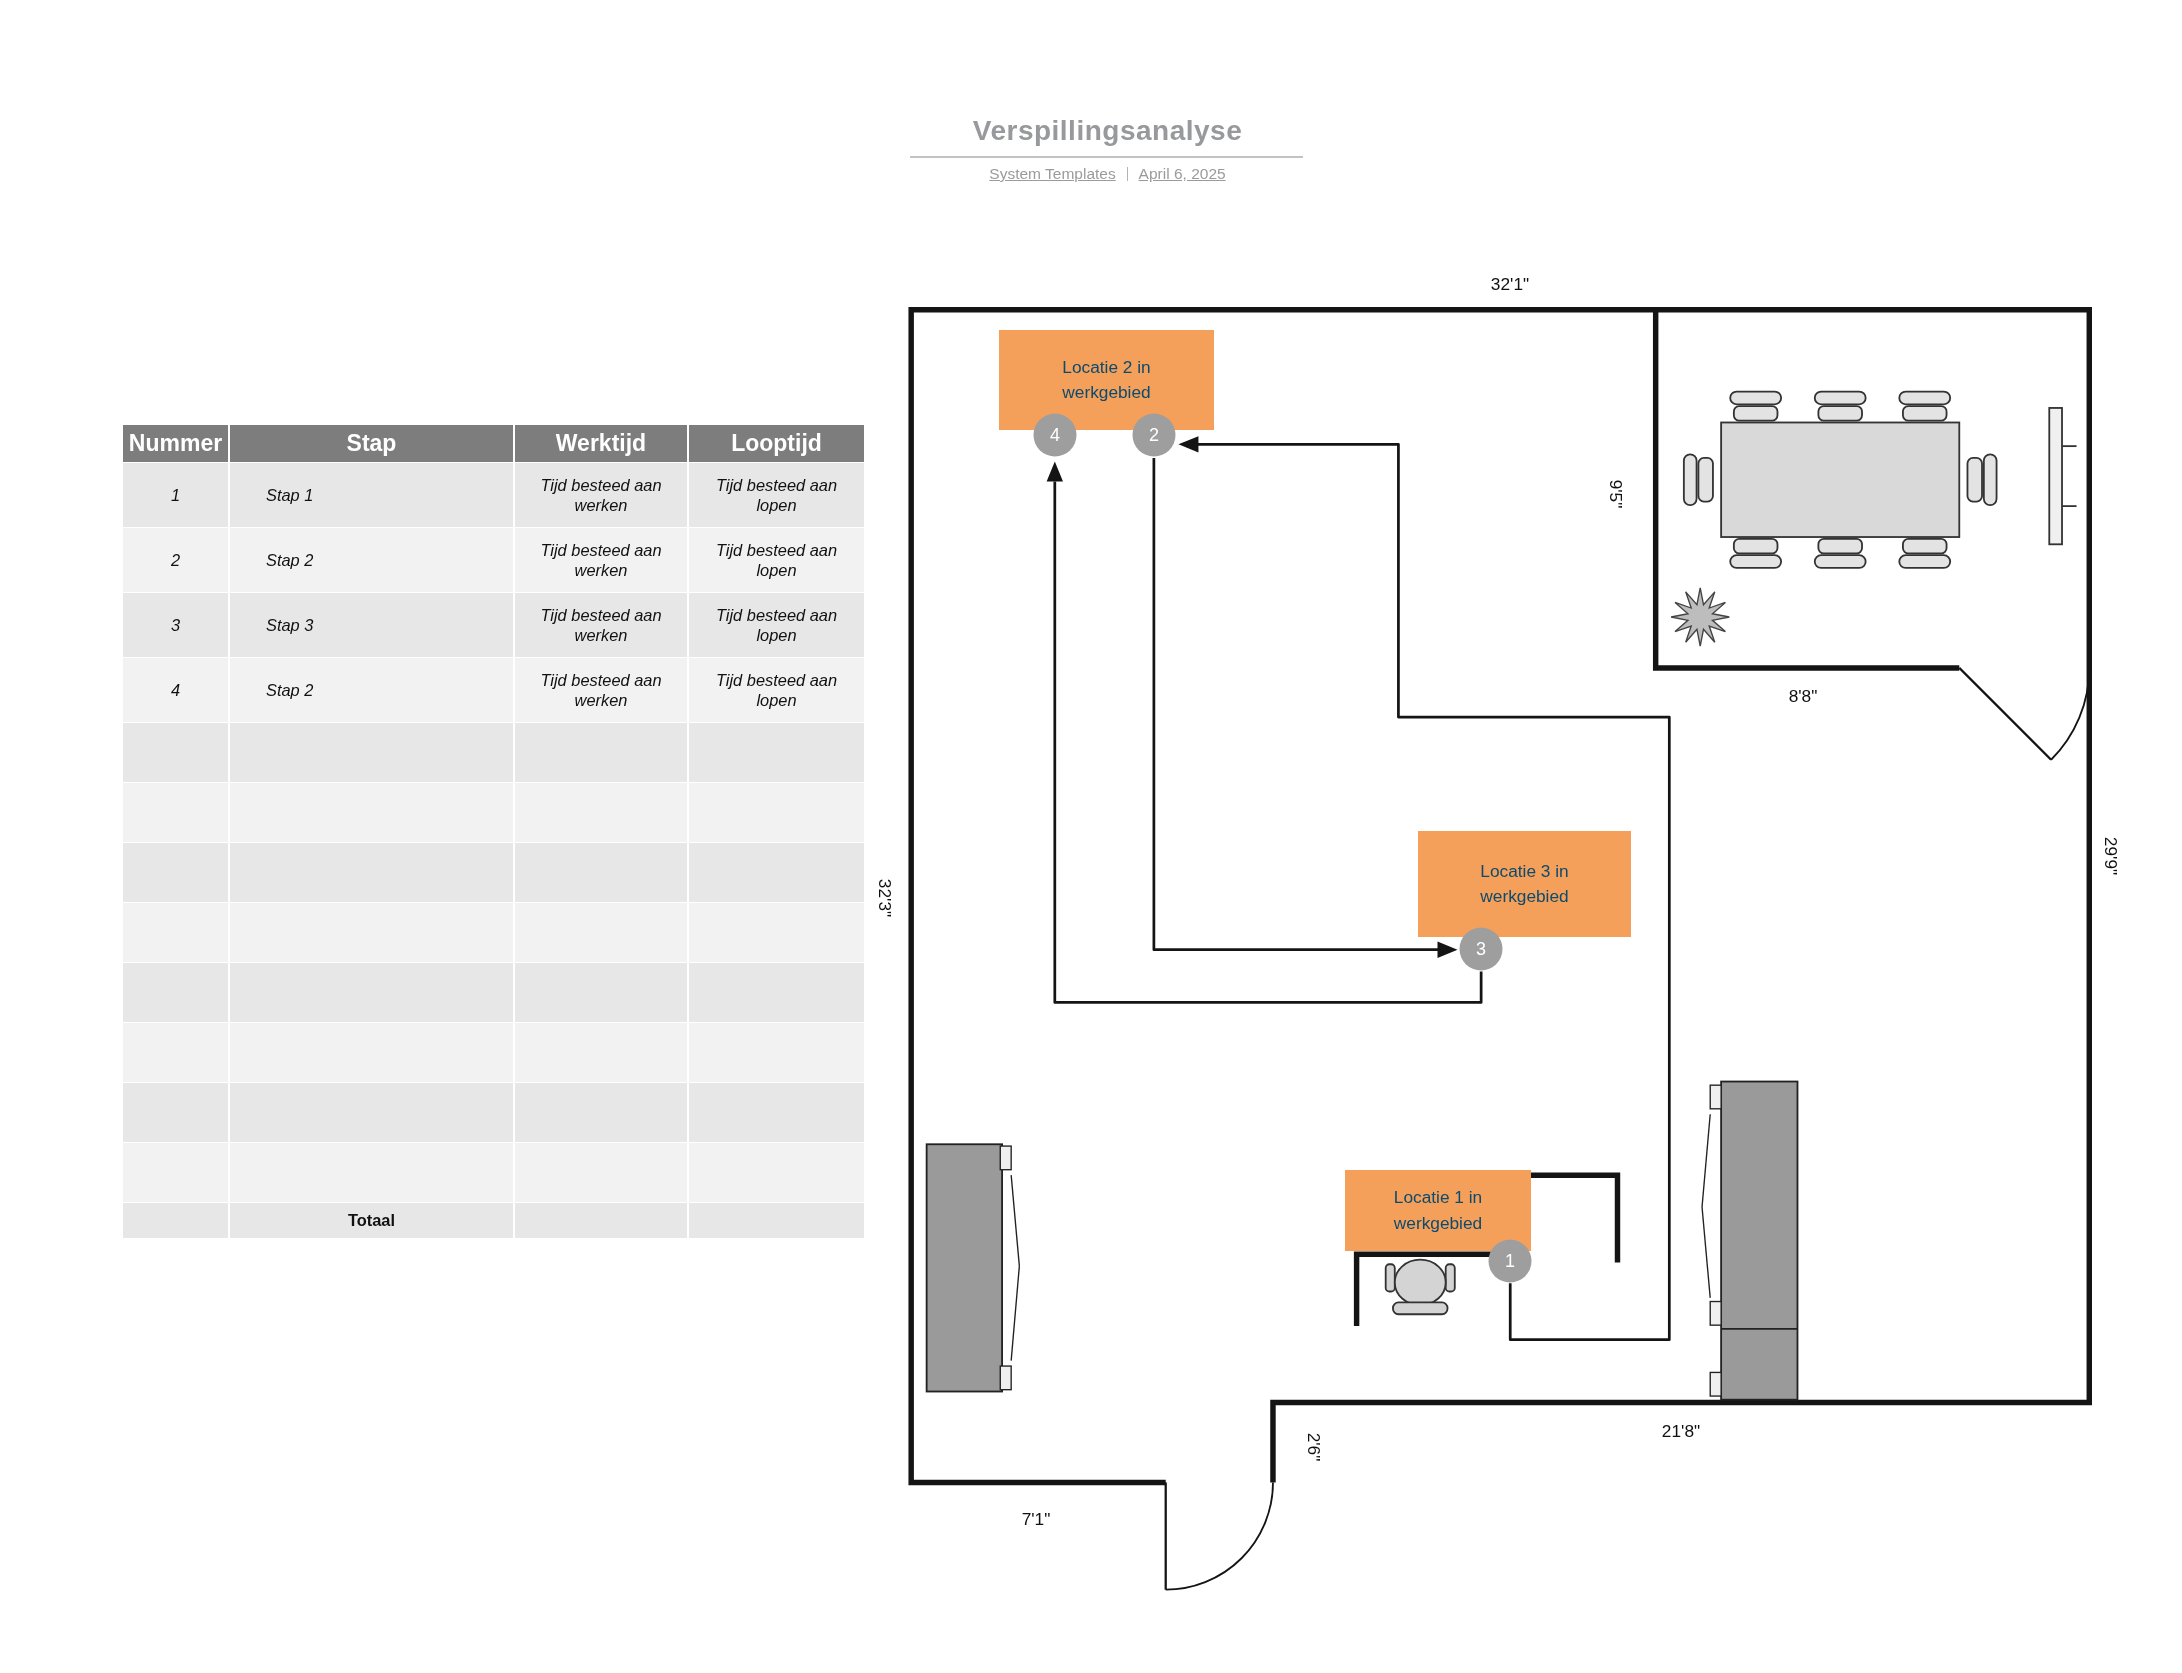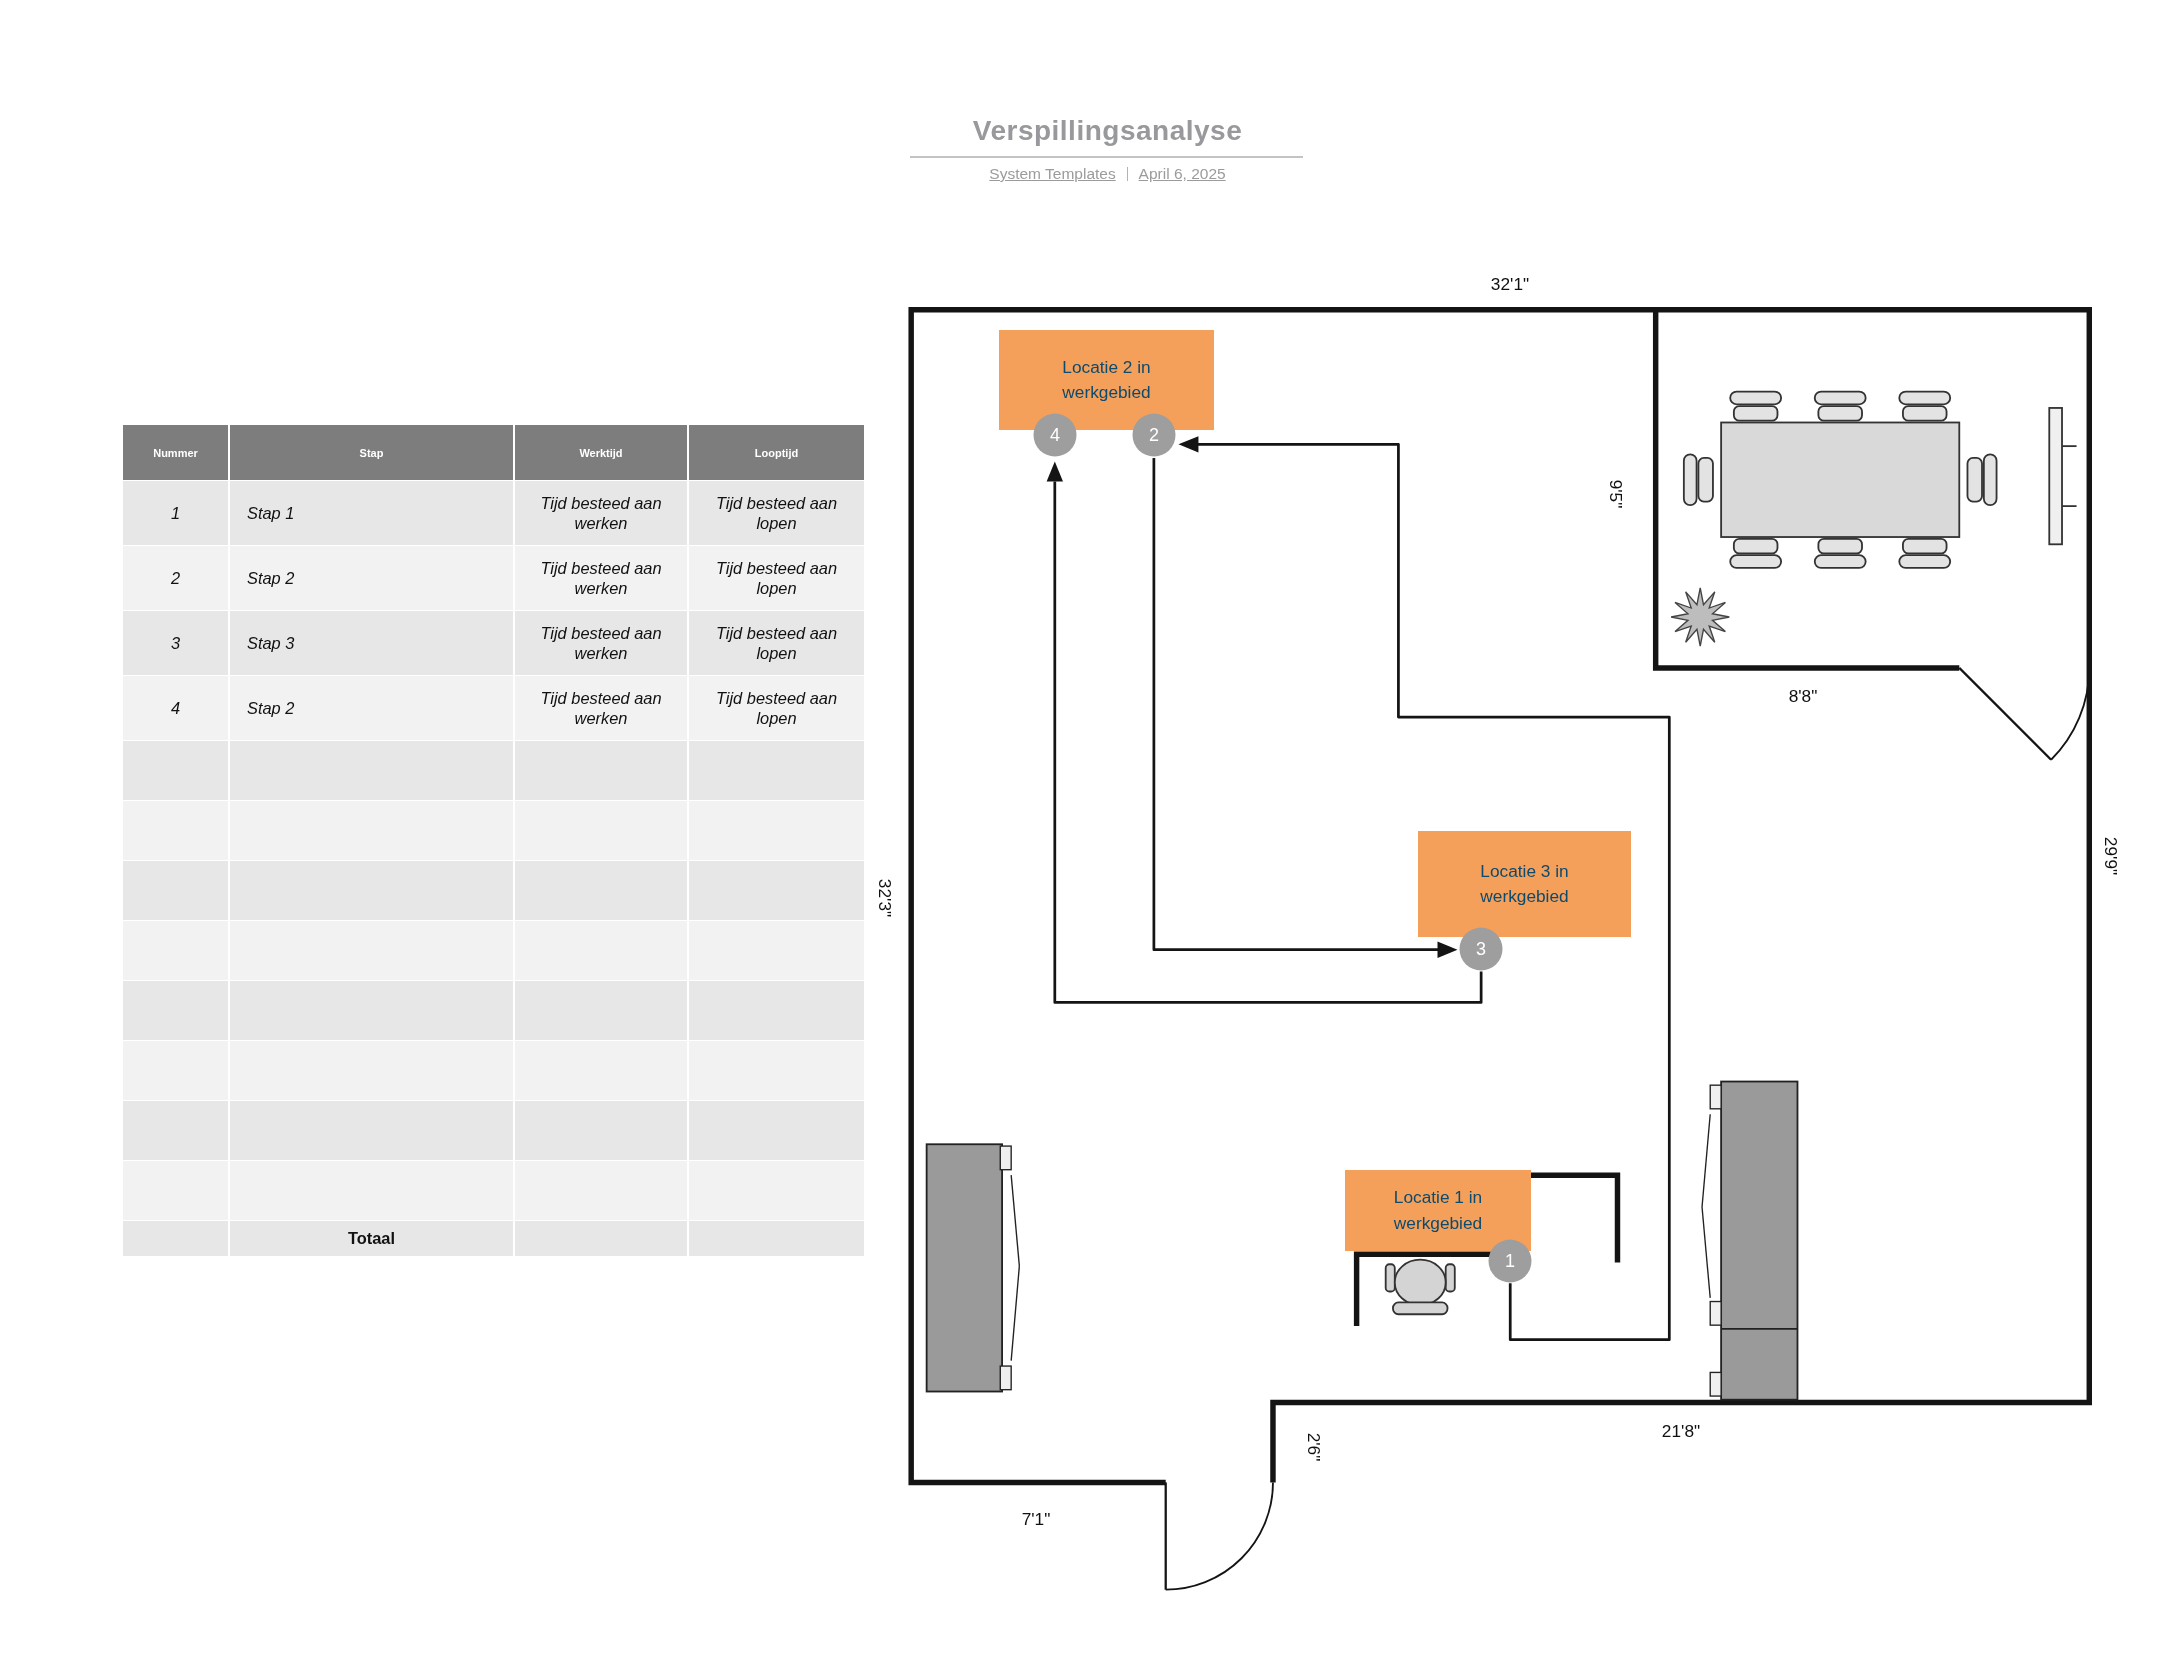--- a/index.html
+++ b/index.html
@@ -13,28 +13,28 @@
   .subtitle { position:absolute; left:835px; top:165px; width:545px; text-align:center;
               font-size:15.5px; color:#9b9b9b;text-decoration:underline; }
   .subtitle .sep { display:inline-block; width:0.9px; height:13.6px; background:#b3b3b3;
                    margin:0 11px; vertical-align:-1.8px; }
 
   
   .steps-table { position:absolute; left:123px; top:425px; }
   table { border-collapse:separate; border-spacing:0; table-layout:fixed; width:741px; }
   th, td { border-right:2.7px solid #fff; border-bottom:1.8px solid #fff; padding:0; box-sizing:border-box; }
   th:last-child, td:last-child { border-right:none; }
-  th { background:#7d7d7d; color:#fff; font-weight:bold; font-size:11px; height:56px; }
+  th { background:#7d7d7d; color:#fff; font-weight:bold; font-size:23px; height:38px; }
   tr.data td { height:65px; font-style:italic; font-size:16.4px; color:#111; line-height:1.25; }
   tr.blank td { height:60px; }
   tr.total td { height:36px; font-size:16.4px; color:#111; }
   tr.a td { background:#e7e7e7; }
   tr.b td { background:#f2f2f2; }
   td.num { text-align:center; }
-  td.stap { text-align:left; padding-left:17px; }
+  td.stap { text-align:left; padding-left:36px; }
   td.c { text-align:center; padding-left:7.3px; padding-right:7.3px; }
   td.total-label { text-align:center;font-weight:bold; }
 
   
   .plan-svg { position:absolute; left:873px; top:255px; }
   .loc { position:absolute; background:#F5A05A; color:#0c4a6e; font-size:17.3px;
          display:flex; align-items:center; justify-content:center; text-align:center;
          line-height:1.45; padding:0 25.5px; box-sizing:border-box; }
   .loc2 { left:999px; top:330px; width:215px; height:100px; }
   .loc3 { left:1374px; top:831px; width:213px; height:106px;margin-left:44px; }

